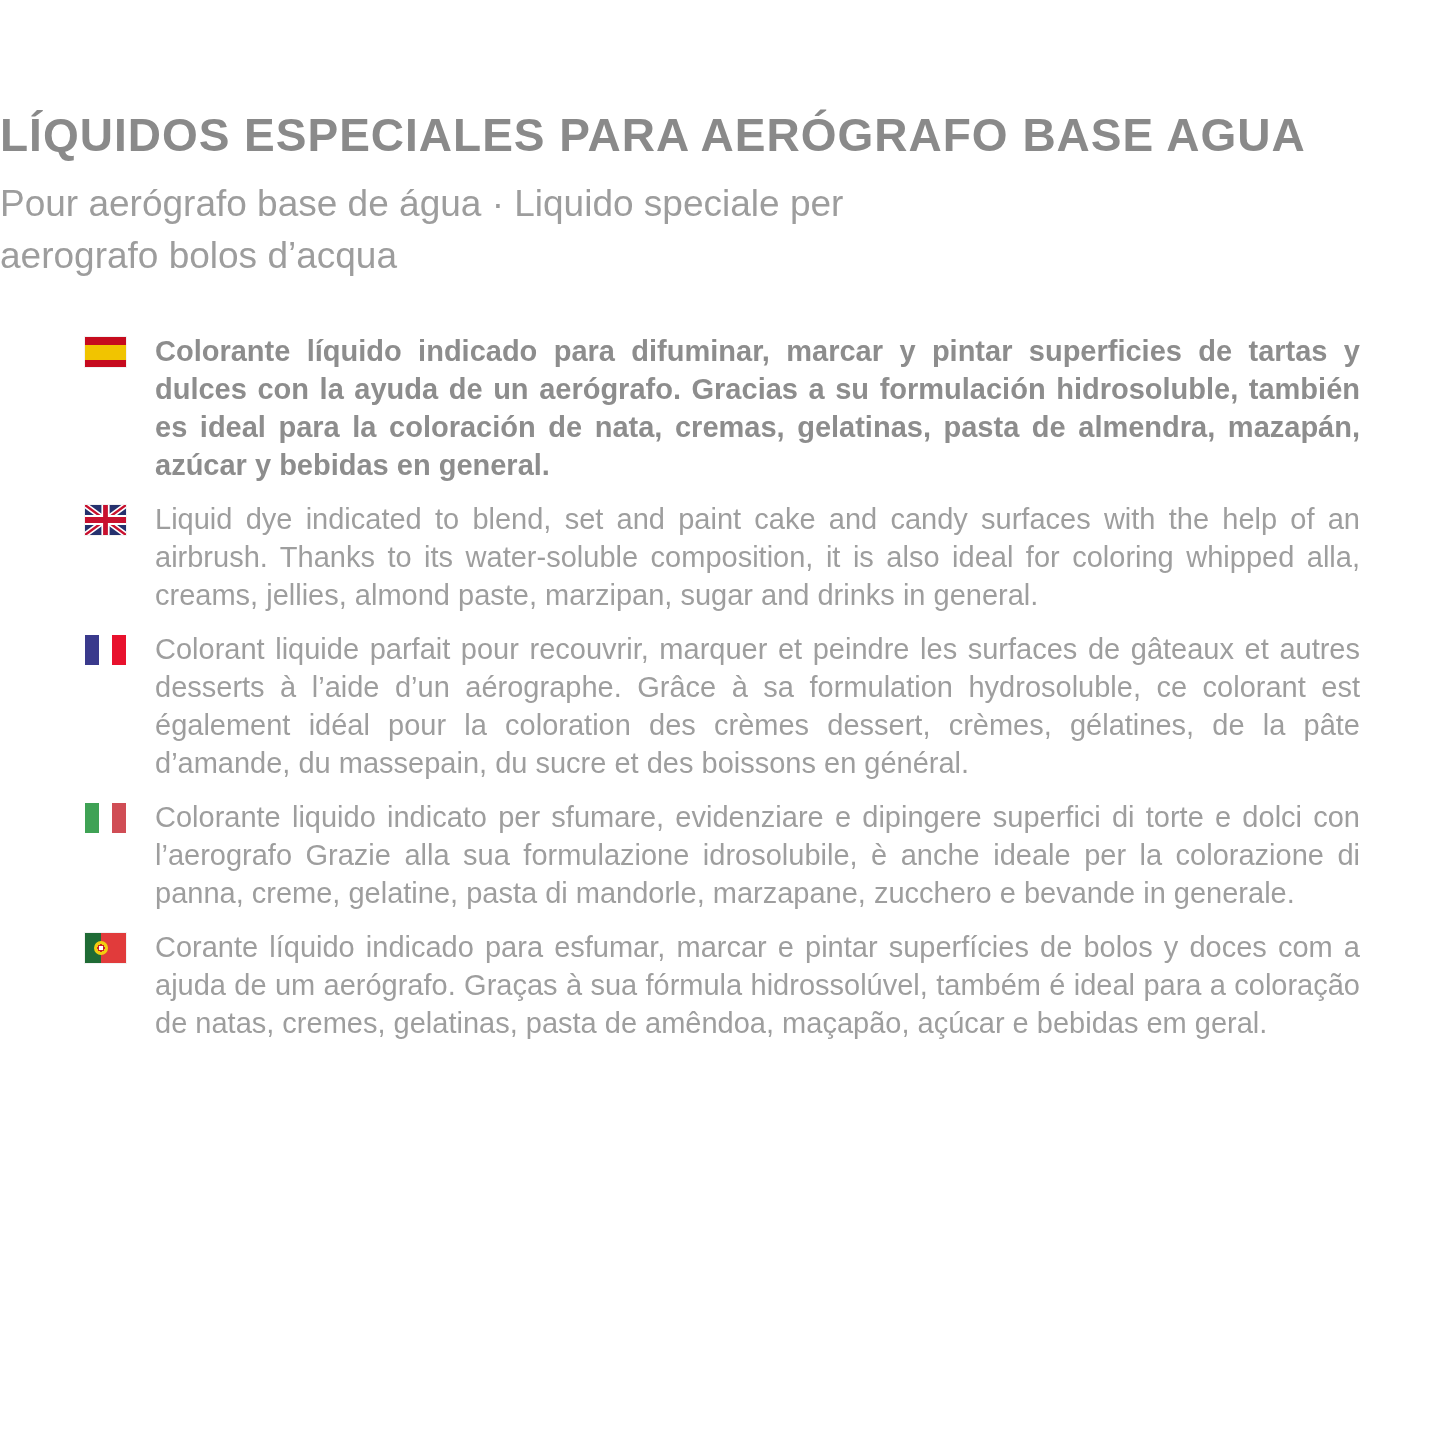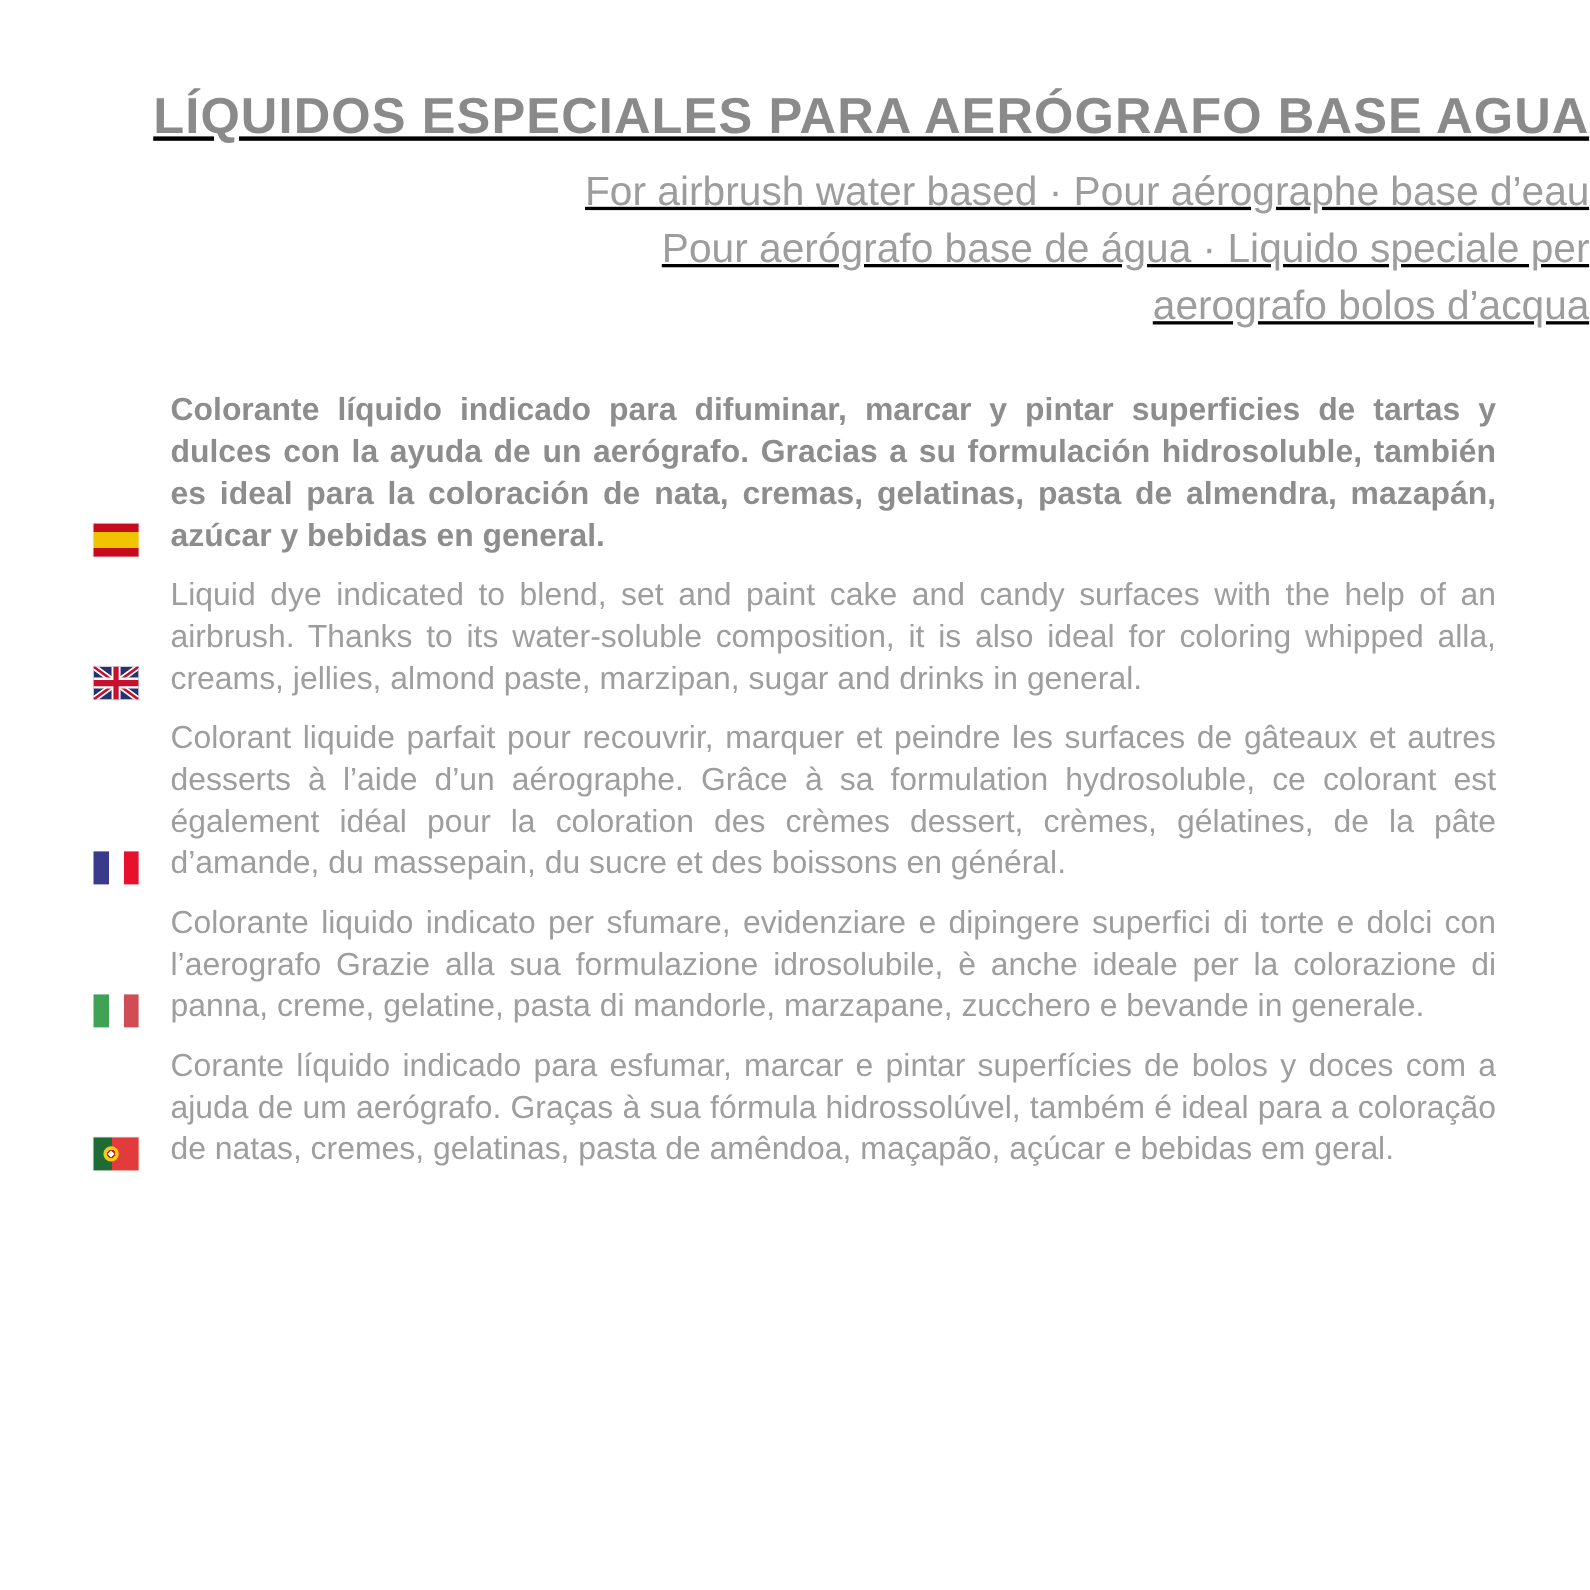--- a/index.html
+++ b/index.html
@@ -5,36 +5,36 @@
   * { margin: 0; padding: 0; box-sizing: border-box; }
   html, body { background: #ffffff; }
   .page {
     position: relative;
     width: 1445px;
     height: 1445px;
     background: #ffffff;
     overflow: hidden;
     font-family: "Liberation Sans", sans-serif;
   }
-  .header { padding-top: 78px; text-align: right; text-decoration: underline; }
+  .header { padding-top: 108px; text-align: left; }
   .title {
     font-size: 46px;
     font-weight: 700;
     letter-spacing: 1px;
     color: #8a8a8a;
   }
   .subtitle {
     margin-top: 16px;
     font-size: 37px;
     font-weight: 400;
     line-height: 52px;
     color: #9d9d9d;
   }
   .sections { margin: 50px 85px 0 85px; }
-  .section { display: flex; align-items: flex-end; margin-bottom: 16px; }
+  .section { display: flex; align-items: flex-start; margin-bottom: 16px; }
   .flag {
     flex: none;
     width: 41px;
     height: 30px;
     margin-top: 5px;
     margin-right: 29px;
     display: inline-block;
     position: relative;
   }
   .flag-es {
@@ -71,21 +71,20 @@
   .desc.bold { font-weight: 700; color: #8d8d8d; }
 </style>
 </head>
 <body>
 
 <div class="page">
 
   <div class="header">
     <div class="title">LÍQUIDOS ESPECIALES PARA AERÓGRAFO BASE AGUA</div>
     <div class="subtitle">
-      <div>For airbrush water based · Pour aérographe base d’eau</div>
       <div>Pour aerógrafo base de água · Liquido speciale per</div>
       <div>aerografo bolos d’acqua</div>
     </div>
   </div>
 
   <div class="sections">
 
     <div class="section">
       <span class="flag flag-es"></span>
       <p class="desc bold">Colorante líquido indicado para difuminar, marcar y pintar superficies de tartas y dulces con la ayuda de un aerógrafo. Gracias a su formulación hidrosoluble, también es ideal para la coloración de nata, cremas, gelatinas, pasta de almendra, mazapán, azúcar y bebidas en general.</p>

